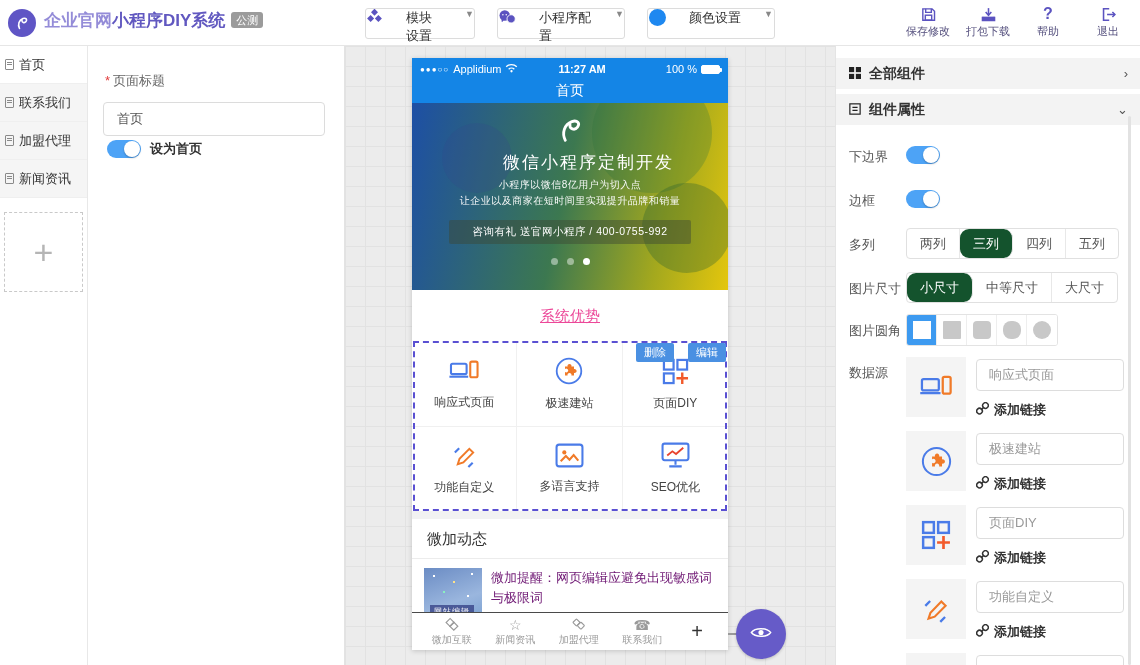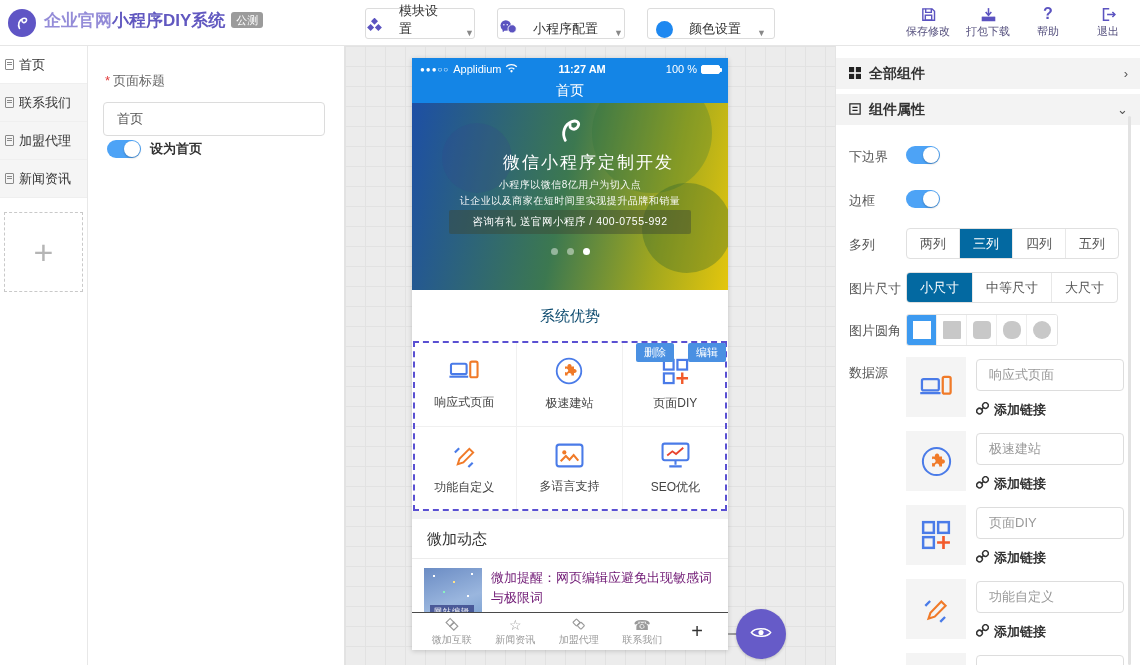--- a/index.html
+++ b/index.html
@@ -8,21 +8,21 @@
   .page { position:relative; width:1140px; height:665px; background:#fff; }
 
   
   .header { position:absolute; left:0; top:0; width:1140px; height:46px; background:#fff; border-bottom:1px solid #e6e6e6; z-index:30; }
   .logo-wrap { position:absolute; left:8px; top:9px; display:flex; align-items:flex-start; }
   .logo-circle { width:28px; height:28px; border-radius:50%; background:#5f55c5; display:flex; align-items:center; justify-content:center; }
   .app-title { margin-left:8px; font-size:17px; font-weight:bold; }
   .t-light { color:#948cd8; }
   .t-main { color:#6158c0; }
   .beta { margin-left:6px; background:#9b9b9b; color:#fff; font-size:11px; font-weight:normal; padding:2px 5px; border-radius:3px; vertical-align:2px; }
-  .hbtn { position:absolute; top:8px; height:31px; border:1px solid #dcdcdc; border-radius:3px; background:#fff; display:flex; align-items:flex-end; justify-content:center; gap:16px; font-size:13px; color:#333; cursor:pointer; }
+  .hbtn { position:absolute; top:8px; height:31px; border:1px solid #dcdcdc; border-radius:3px; background:#fff; display:flex; align-items:flex-start; justify-content:center; gap:23px; font-size:13px; color:#333; cursor:pointer; }
   .hbtn .caret { font-size:9px; color:#888; }
   .color-dot { width:17px; height:17px; border-radius:50%; background:#1e88f0; }
   .actions { position:absolute; right:10px; top:4px; display:flex; gap:16px; }
   .action { display:flex; flex-direction:column; align-items:center; gap:1px; cursor:pointer; min-width:44px; }
   .action .ic { height:19px; display:flex; align-items:flex-end; justify-content:center; color:#5b53c0; font-weight:bold; font-size:16px; }
   .action .lb { font-size:11px; color:#55507e; }
 
   
   .sidebar { position:absolute; left:0; top:46px; width:88px; height:619px; background:#fff; border-right:1px solid #e8e8e8; }
   .side-item { height:38px; display:flex; align-items:center; padding-left:9px; font-size:13px; color:#333; border-bottom:1px solid #efefef; cursor:pointer; }
@@ -60,26 +60,26 @@
 
   .hero { position:relative; height:187px; background:linear-gradient(102deg,#1d4fa5 0%,#3c7850 48%,#a3a81e 78%,#e4c60d 100%); overflow:hidden; text-align:center; color:#fff; cursor:pointer; }
   .hero .c1,.hero .c2,.hero .c3 { position:absolute; border-radius:50%; background:rgba(40,110,60,.25); }
   .hero .c1 { width:120px; height:120px; left:180px; top:-30px; }
   .hero .c2 { width:90px; height:90px; left:230px; top:80px; background:rgba(30,90,50,.3); }
   .hero .c3 { width:70px; height:70px; left:30px; top:20px; background:rgba(50,70,140,.25); }
   .hero-inner { position:relative; z-index:2; }
   .hero-logo { margin-top:12px; }
   .hero-title { font-size:17px; letter-spacing:2px; margin-top:2px;margin-left:37px; }
   .hero-sub { font-size:10px; opacity:.95; margin-top:4px; letter-spacing:.5px; }
-  .hero-cta { display:inline-block; margin-top:2px; background:rgba(60,70,50,.45); border-radius:2px; padding:5px 23px; font-size:10.5px; letter-spacing:.5px; }
+  .hero-cta { display:inline-block; margin-top:12px; background:rgba(60,70,50,.45); border-radius:2px; padding:5px 23px; font-size:10.5px; letter-spacing:.5px; }
   .hero-dots { margin-top:14px; display:flex; justify-content:center; gap:9px; }
   .hero-dots i { width:7px; height:7px; border-radius:50%; background:rgba(255,255,255,.45); }
   .hero-dots i.on { background:#fff; }
 
-  .sec-title { height:53px; display:flex; align-items:center; justify-content:center; font-size:15px; color:#0c4a6e; background:#fff; }
+  .sec-title { height:53px; display:flex; align-items:center; justify-content:center; font-size:15px; color:#ec4899; background:#fff;text-decoration:underline; }
 
   .feat-wrap { position:relative; height:168px; background:#fff; }
   .feat-grid { display:grid; grid-template-columns:1fr 1fr 1fr; grid-template-rows:1fr 1fr; height:100%; }
   .feat { display:flex; flex-direction:column; align-items:center; justify-content:center; gap:7px; border-right:1px solid #f0f0f0; border-bottom:1px solid #f0f0f0; font-size:12px; color:#444; }
   .feat:nth-child(3n) { border-right:none; }
   .feat:nth-child(n+4) { border-bottom:none; }
   .sel-overlay { position:absolute; left:1px; top:-2px; right:1px; bottom:0; border:2px dashed #5a50d2; z-index:5; pointer-events:none; }
   .sel-badges { position:absolute; right:2px; top:0; z-index:6; display:flex; gap:4px; }
   .badge { background:#4a90e2; color:#fff; font-size:11px; padding:2px 8px; border-radius:2px; cursor:pointer;margin-left:10px; }
 
@@ -103,21 +103,21 @@
 
   
   .right-panel { position:absolute; left:835px; top:46px; width:305px; height:619px; background:#fff; border-left:1px solid #e4e4e4; overflow:hidden; }
   .rp-head { position:absolute; left:0; width:305px; height:31px; background:#f3f3f3; display:flex; align-items:center; padding:0 13px; gap:8px; font-size:14px; font-weight:bold; color:#333; cursor:pointer; }
   .rp-head .chev { margin-left:auto; font-weight:normal; color:#555; font-size:13px; }
   .rp-label { position:absolute; left:13px; font-size:13px; color:#555; }
   .rp-toggle { position:absolute; left:70px; }
   .seg { position:absolute; display:inline-flex; border:1px solid #e0e0e0; border-radius:4px; overflow:hidden; background:#fff; }
   .seg .opt { padding:0 13px; height:29px; line-height:29px; font-size:13px; color:#555; border-right:1px solid #e8e8e8; cursor:pointer; white-space:nowrap; }
   .seg .opt:last-child { border-right:none; }
-  .seg .opt.sel { background:#0369a1; color:#fff; }
+  .seg .opt.sel { background:#14532d; color:#fff;border-radius:9px; }
   .swatches { position:absolute; left:70px; display:inline-flex; border:1px solid #e3e3e3; border-radius:3px; overflow:hidden; }
   .sw { width:30px; height:30px; display:flex; align-items:center; justify-content:center; border-right:1px solid #eee; background:#fff; cursor:pointer; }
   .sw:last-child { border-right:none; }
   .sw .box { width:18px; height:18px; background:#c8c8c8; }
   .sw.sel { background:#3d9af0; }
   .sw.sel .box { background:#fff; border-radius:0; }
   .ds-item { position:absolute; left:70px; width:222px; }
   .ds-tile { position:absolute; left:0; top:0; width:60px; height:60px; background:#f4f4f4; display:flex; align-items:center; justify-content:center; }
   .ds-input { position:absolute; left:70px; top:2px; width:148px; height:32px; border:1px solid #ddd; border-radius:4px; font-size:13px; color:#999; padding:0 12px; outline:none; background:#fff; font-family:inherit; }
   .ds-link { position:absolute; left:70px; top:44px; display:flex; align-items:center; gap:5px; font-size:13px; font-weight:bold; color:#333; cursor:pointer; }

